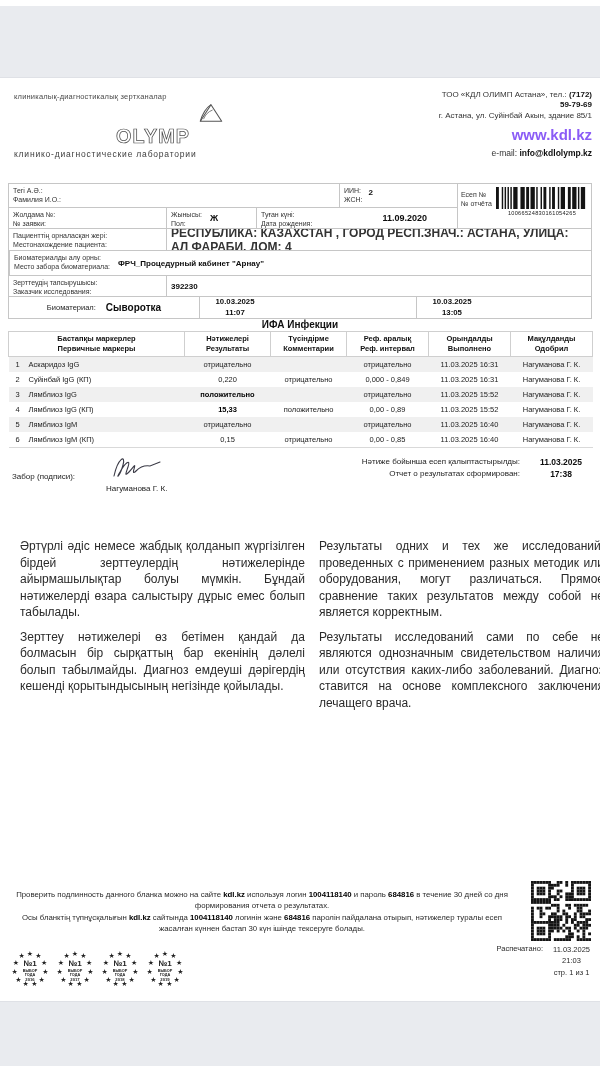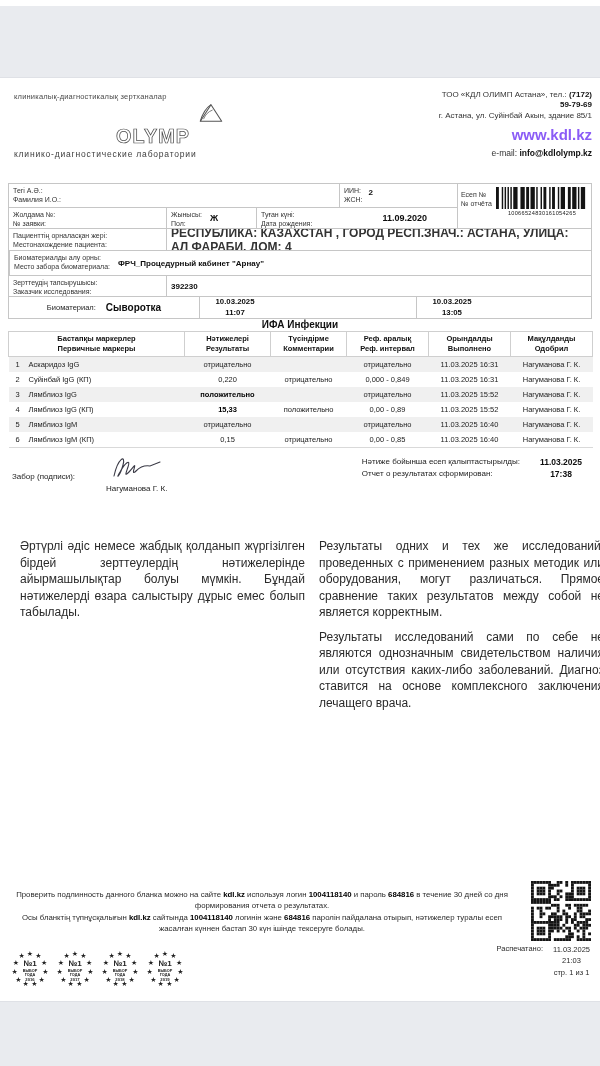--- a/index.html
+++ b/index.html
@@ -66,21 +66,21 @@
   .res-table tbody tr.odd{background:#f0f0f0;}
   .res-table .bold{font-weight:bold;color:#000;}
   .res-table tbody tr:last-child td{border-bottom:1px solid #d9d9d9;}
 
   
   .sig-block{position:absolute;left:8px;top:452px;width:584px;height:52px;}
   .sig-label{position:absolute;left:4px;top:20px;font-size:8px;}
   .sig-svg{position:absolute;left:96px;top:-4px;}
   .sig-name{position:absolute;left:98px;top:32px;font-size:8px;}
   .formed{position:absolute;right:0;top:4px;display:flex;gap:10px;}
-  .formed-lbls{font-size:8px;line-height:1.5;}
+  .formed-lbls{text-align:right;font-size:8px;line-height:1.5;}
   .formed-vals{width:62px;text-align:center;font-weight:bold;font-size:8.5px;line-height:1.45;color:#0d0d0d;}
 
   
   .disc{position:absolute;left:20px;top:538px;width:584px;display:flex;gap:14px;font-size:12px;line-height:1.38;text-align:justify;color:#2a2a2a;}
   .disc .col{flex:1;}
   .disc p{margin:0 0 8px 0;}
 
   
   .verify{position:absolute;left:8px;top:889px;width:508px;text-align:center;font-size:7.8px;line-height:1.45;color:#2a2a2a;}
   .verify .b{font-weight:bold;color:#000;}
@@ -363,20 +363,21 @@
     <div class="formed-vals">
       <div>11.03.2025</div>
       <div>17:38</div>
     </div>
   </div>
 </div>
 
 <div class="disc">
   <div class="col">
     <p>Әртүрлі әдіс немесе жабдық қолданып жүргізілген бірдей зерттеулердің нәтижелерінде айырмашылықтар болуы мүмкін. Бұндай нәтижелерді өзара салыстыру дұрыс емес болып табылады.</p>
+    <p>Зерттеу нәтижелері өз бетімен қандай да болмасын бір сырқаттың бар екенінің дәлелі болып табылмайды. Диагноз емдеуші дәрігердің кешенді қорытындысының негізінде қойылады.</p>
   </div>
   <div class="col">
     <p>Результаты одних и тех же исследований, проведенных с применением разных методик или оборудования, могут различаться. Прямое сравнение таких результатов между собой не является корректным.</p>
     <p>Результаты исследований сами по себе не являются однозначным свидетельством наличия или отсутствия каких-либо заболеваний. Диагноз ставится на основе комплексного заключения лечащего врача.</p>
   </div>
 </div>
 
 <div class="verify">
   <span>Проверить подлинность данного бланка можно на сайте </span><span class="b">kdl.kz</span><span> используя логин </span><span class="b">1004118140</span><span> и пароль </span><span class="b">684816</span><span> в течение 30 дней со дня формирования отчета о результатах.</span>
   <br>

